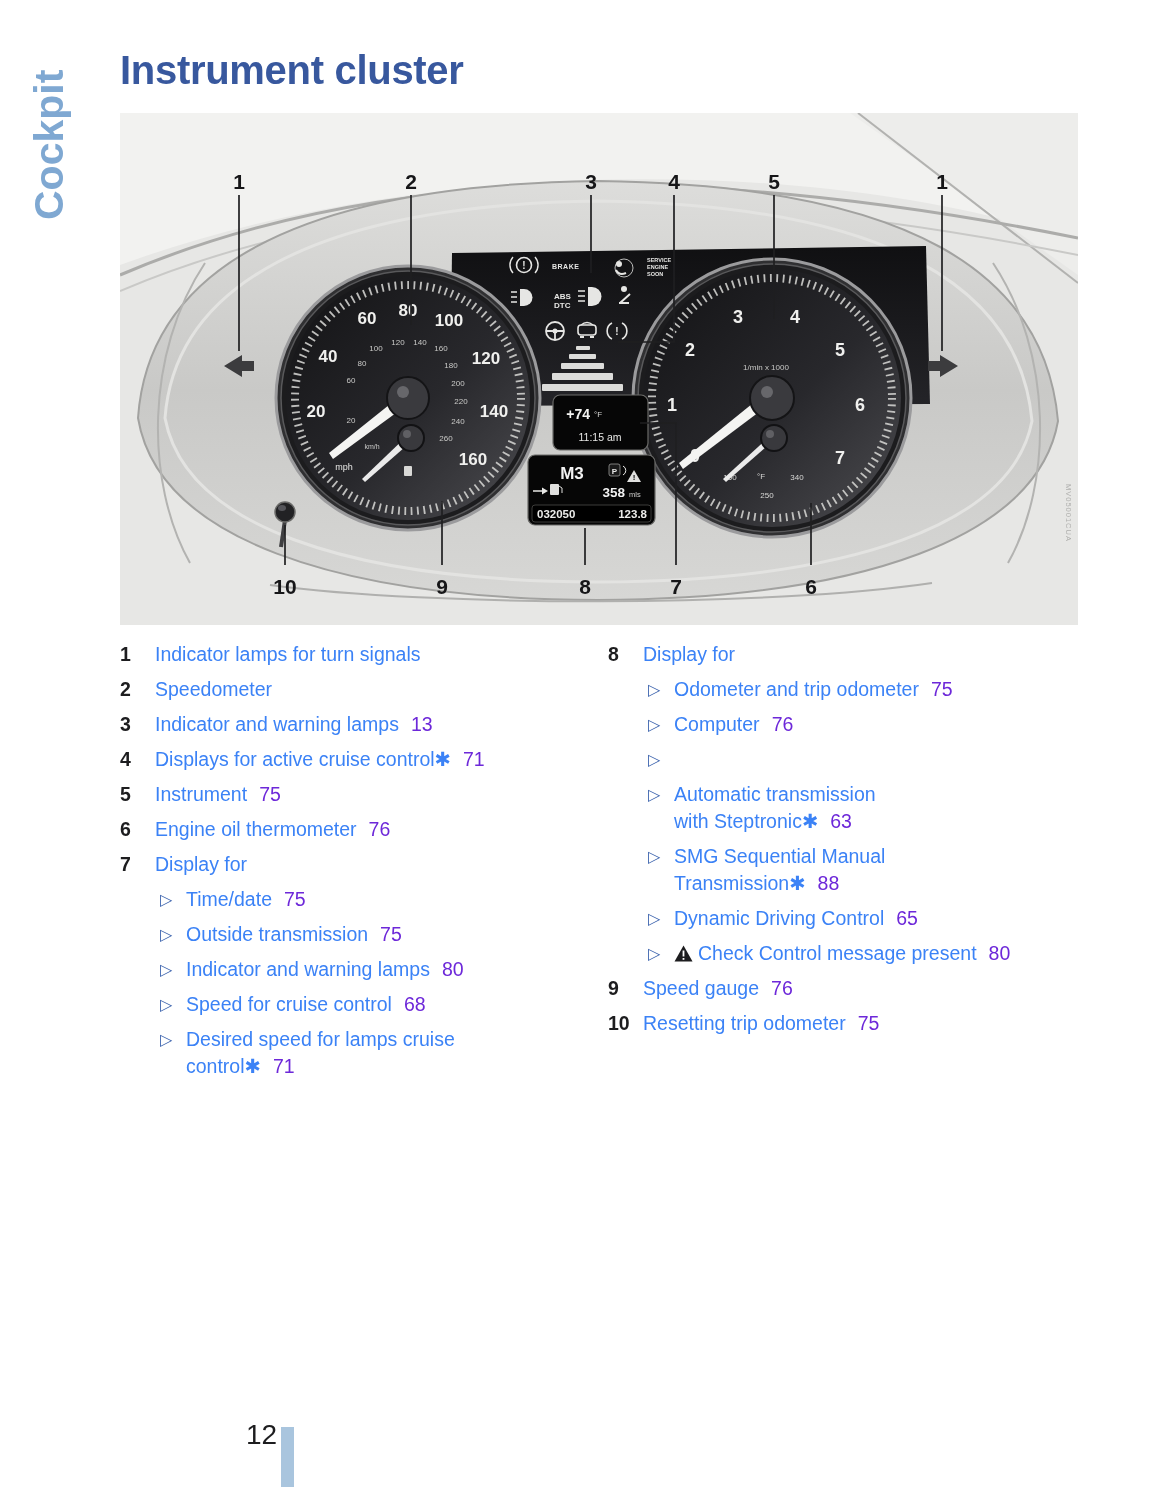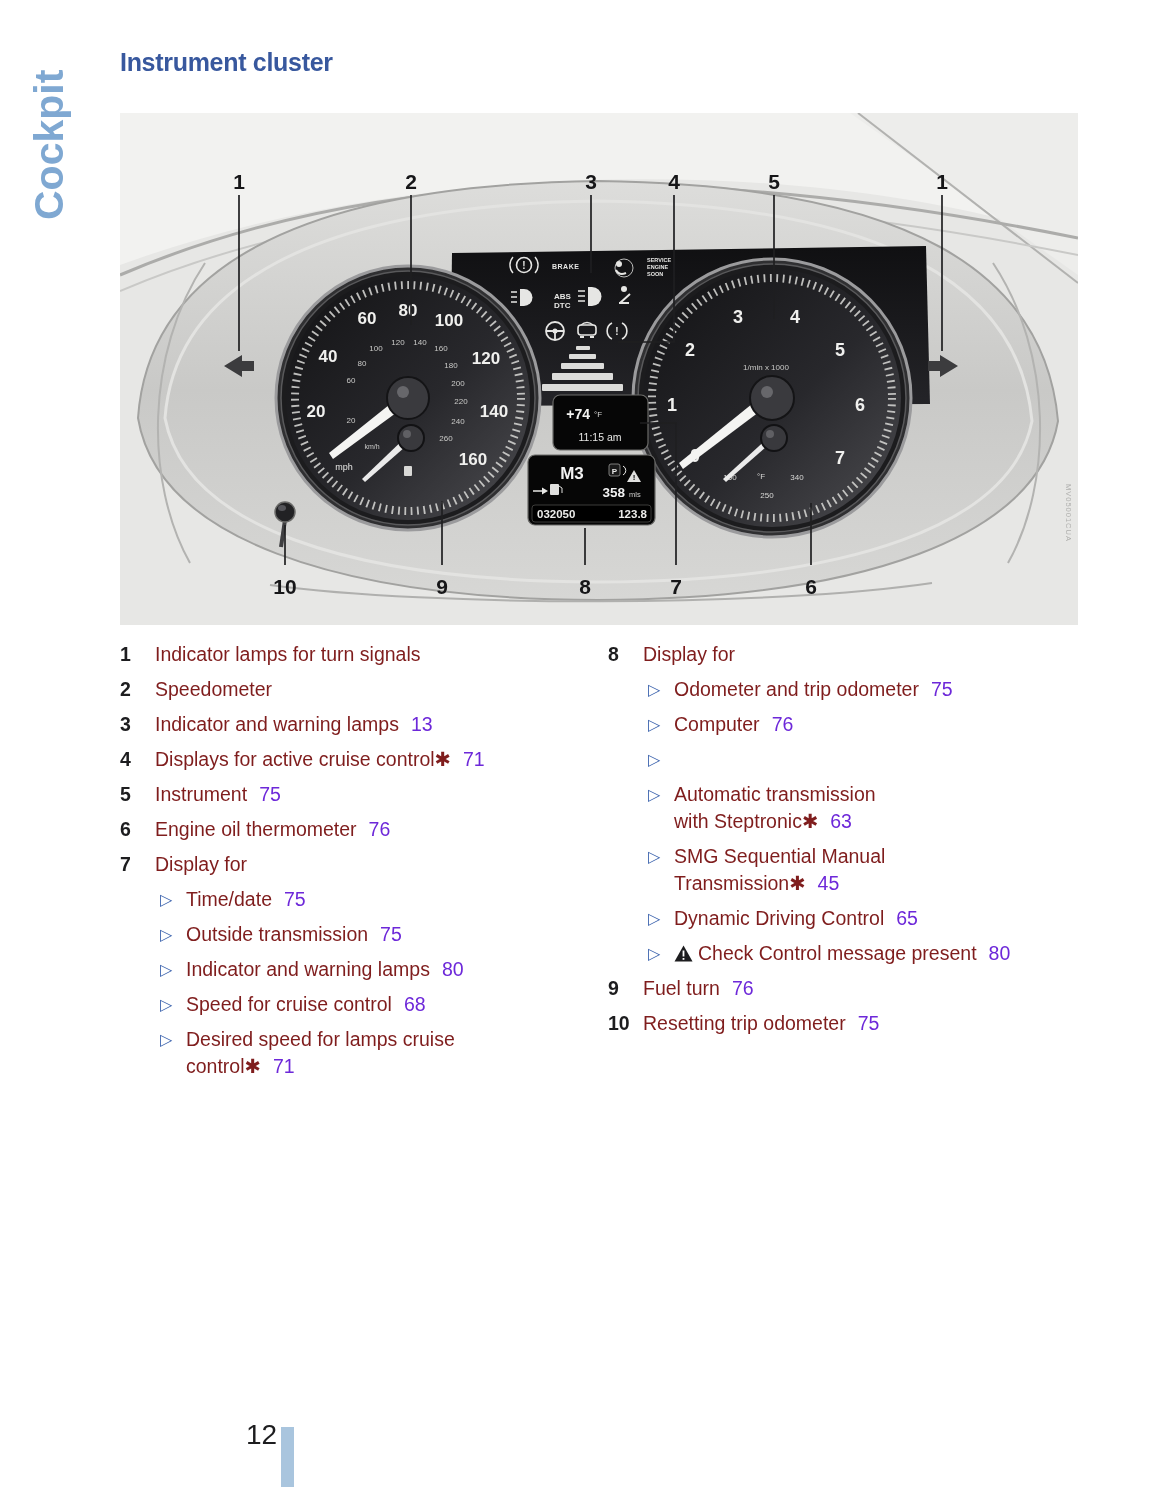--- a/index.html
+++ b/index.html
@@ -1,30 +1,30 @@
 <!DOCTYPE html>
 <html><head>
 <meta charset="utf-8">
 <style>
   html,body{margin:0;padding:0;background:#ffffff;}
   .page{position:relative;width:1165px;height:1487px;background:#ffffff;overflow:hidden;
         font-family:"Liberation Sans", sans-serif;color:#1d1d1f;}
   .side-tab{position:absolute;left:26px;top:220px;transform:rotate(-90deg);transform-origin:0 0;
         font-size:41px;font-weight:700;color:#7fa8d2;letter-spacing:0px;white-space:nowrap;}
-  .title{position:absolute;left:120px;top:48px;font-size:25px;font-weight:700;color:#38589e;letter-spacing:-0.3px;}
+  .title{position:absolute;left:120px;top:48px;font-size:40px;font-weight:700;color:#38589e;letter-spacing:-0.3px;}
   .figure{position:absolute;left:120px;top:113px;width:958px;height:512px;}
   .legend{position:absolute;font-size:19.5px;line-height:27px;}
   .legend-left{left:120px;top:641px;width:478px;}
   .legend-right{left:608px;top:641px;width:465px;}
   .row{display:flex;margin-bottom:8px;}
   .num{width:35px;flex:none;font-weight:700;}
   .sub{padding-left:40px;}
   .bullet{width:26px;flex:none;color:#3d64ae;font-size:16px;}
   .pref{color:#6d28d9;margin-left:12px;}
-  .lbl{color:#7f1d1d;}
+  .lbl{color:#3b82f6;}
   .warn-ico{display:inline-block;vertical-align:-2px;margin-right:5px;}
   .footer-num{position:absolute;left:246px;top:1419px;font-size:28px;color:#1d1d1f;}
   .footer-bar{position:absolute;left:281px;top:1427px;width:13px;height:60px;background:#a9c5de;}
   svg text{font-family:"Liberation Sans", sans-serif;}
 </style>
 </head>
 <body>
 
 <div class="page">
 
@@ -329,40 +329,40 @@
       <span class="bullet">▷</span>
       <span>
         <span class="lbl">Automatic transmission</span><br>
         <span class="lbl">with Steptronic✱</span><span class="pref">63</span>
       </span>
     </div>
     <div class="row sub">
       <span class="bullet">▷</span>
       <span>
         <span class="lbl">SMG Sequential Manual</span><br>
-        <span class="lbl">Transmission✱</span><span class="pref">45</span>
+        <span class="lbl">Transmission✱</span><span class="pref">88</span>
       </span>
     </div>
     <div class="row sub">
       <span class="bullet">▷</span>
       <span><span class="lbl">Dynamic Driving Control</span><span class="pref">65</span></span>
     </div>
     <div class="row sub">
       <span class="bullet">▷</span>
       <span>
         <svg class="warn-ico" width="19" height="17" viewBox="0 0 19 17">
           <polygon points="9.5,0.5 18.5,16.5 0.5,16.5" fill="#1d1d1f"></polygon>
           <rect x="8.6" y="5.5" width="1.8" height="6" fill="#ffffff"></rect>
           <rect x="8.6" y="13" width="1.8" height="1.8" fill="#ffffff"></rect>
         </svg><span class="lbl">Check Control message present</span><span class="pref">80</span>
       </span>
     </div>
     <div class="row">
       <span class="num">9</span>
-      <span><span class="lbl">Fuel turn</span><span class="pref">76</span></span>
+      <span><span class="lbl">Speed gauge</span><span class="pref">76</span></span>
     </div>
     <div class="row">
       <span class="num">10</span>
       <span><span class="lbl">Resetting trip odometer</span><span class="pref">75</span></span>
     </div>
   </div>
 
   <div class="footer-num">12</div>
   <div class="footer-bar"></div>
 </div>

